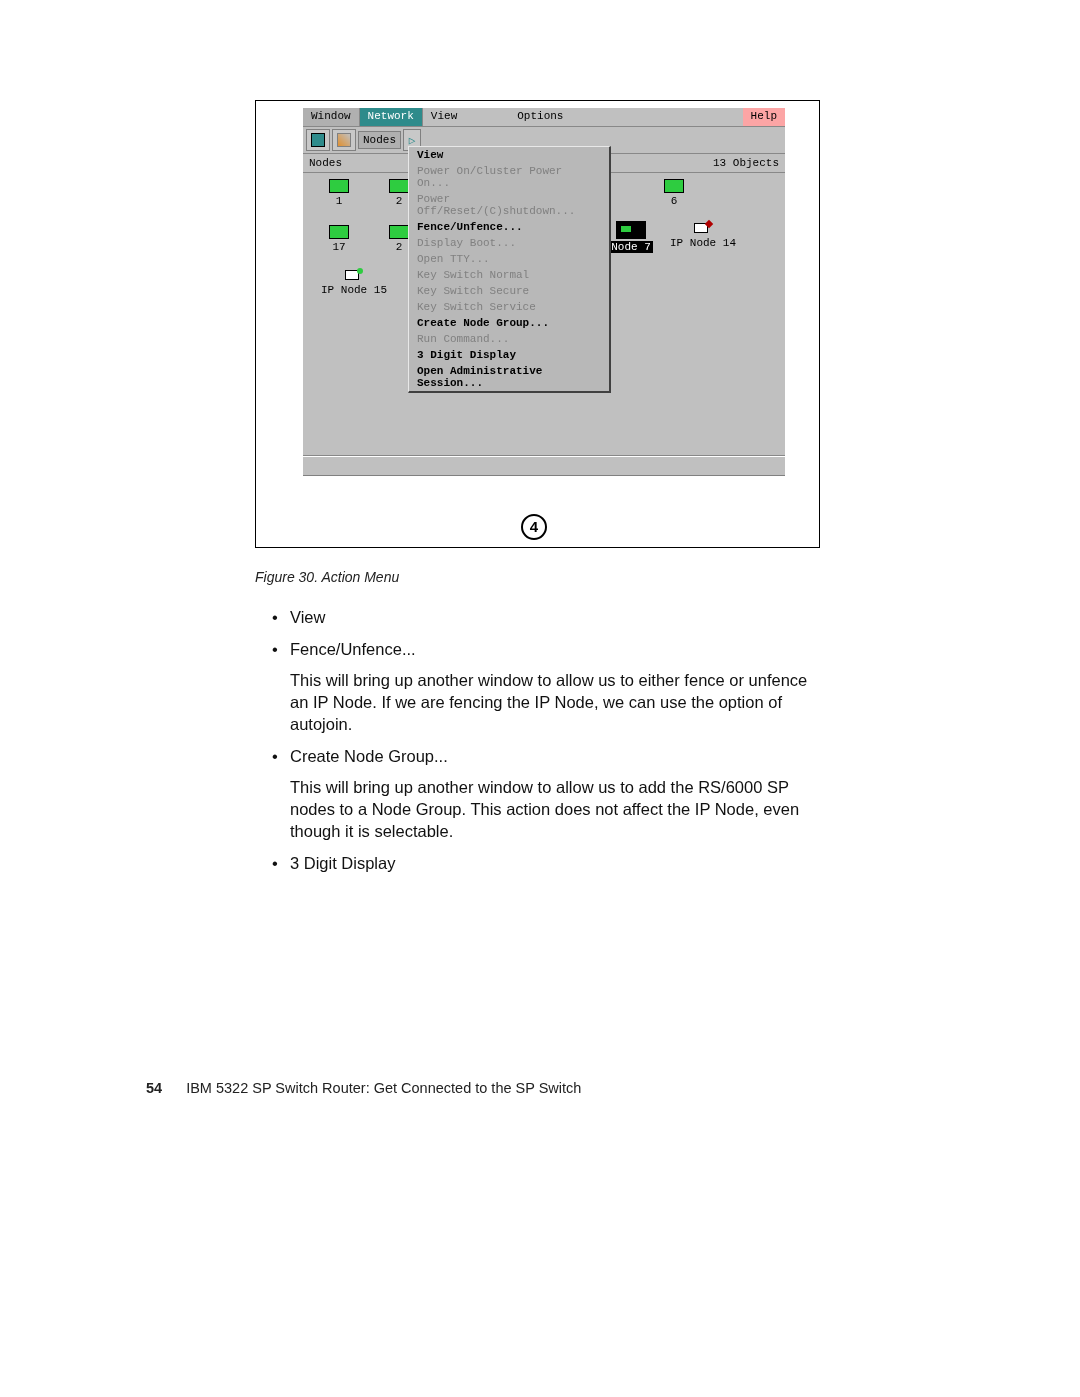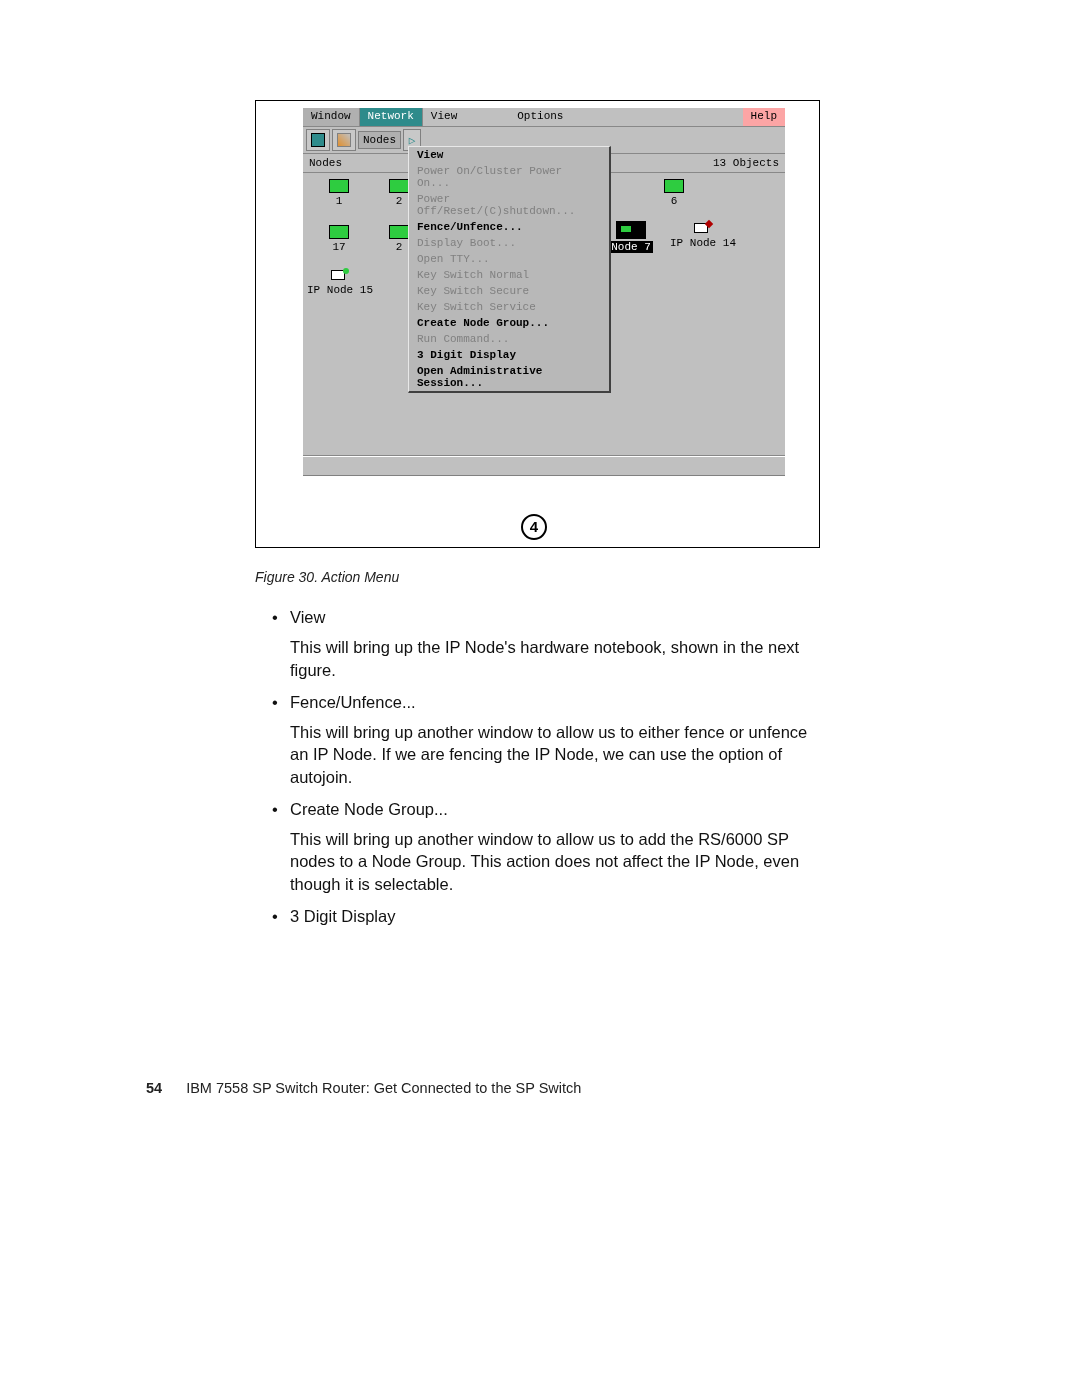--- a/index.html
+++ b/index.html
@@ -383,21 +383,21 @@
       </div>
       <div class="node" style="left:300px; top:48px; width:56px;">
         <div class="nicon dark"></div>
         <div class="nlabel white" style="background:#000;padding:0 2px;display:inline-block;">Node 7</div>
       </div>
       <div class="node" style="left:365px; top:48px; width:70px;">
         <div class="nicon ip"></div>
         <div class="nlabel">IP Node 14</div>
       </div>
 
-      <div class="node" style="left:2px; top:95px; width:70px;">
+      <div class="node" style="left:16px; top:95px; width:70px;">
         <div class="nicon ip green"></div>
         <div class="nlabel">IP Node 15</div>
       </div>
     </div>
 
     <div class="footer-bar"></div>
   </div>
 
   <div class="dropdown">
     <div class="dd-item bold">View</div>
@@ -414,32 +414,31 @@
     <div class="dd-item bold">3 Digit Display</div>
     <div class="dd-item bold">Open Administrative Session...</div>
   </div>
 
   <div class="figure-caption">Figure 30.  Action Menu</div>
 
   <div class="body-text" style="top:596px;">
     <ul>
       <li class="bullet"><span>View</span></li>
     </ul>
-    <p>This will bring up the IP Node's hardware notebook, shown in the next figure.</p>
     <ul>
       <li class="bullet"><span>Fence/Unfence...</span></li>
     </ul>
     <p>This will bring up another window to allow us to either fence or unfence an IP Node. If we are fencing the IP Node, we can use the option of autojoin.</p>
     <ul>
       <li class="bullet"><span>Create Node Group...</span></li>
     </ul>
     <p>This will bring up another window to allow us to add the RS/6000 SP nodes to a Node Group. This action does not affect the IP Node, even though it is selectable.</p>
     <ul>
       <li class="bullet"><span>3 Digit Display</span></li>
     </ul>
   </div>
 
   <div class="page-footer">
     <span class="pnum">54</span>
-    <span>IBM 7558 SP Switch Router: Get Connected to the SP Switch</span>
+    <span>IBM 5322 SP Switch Router: Get Connected to the SP Switch</span>
   </div>
 
 </div>
 
 </body></html>

